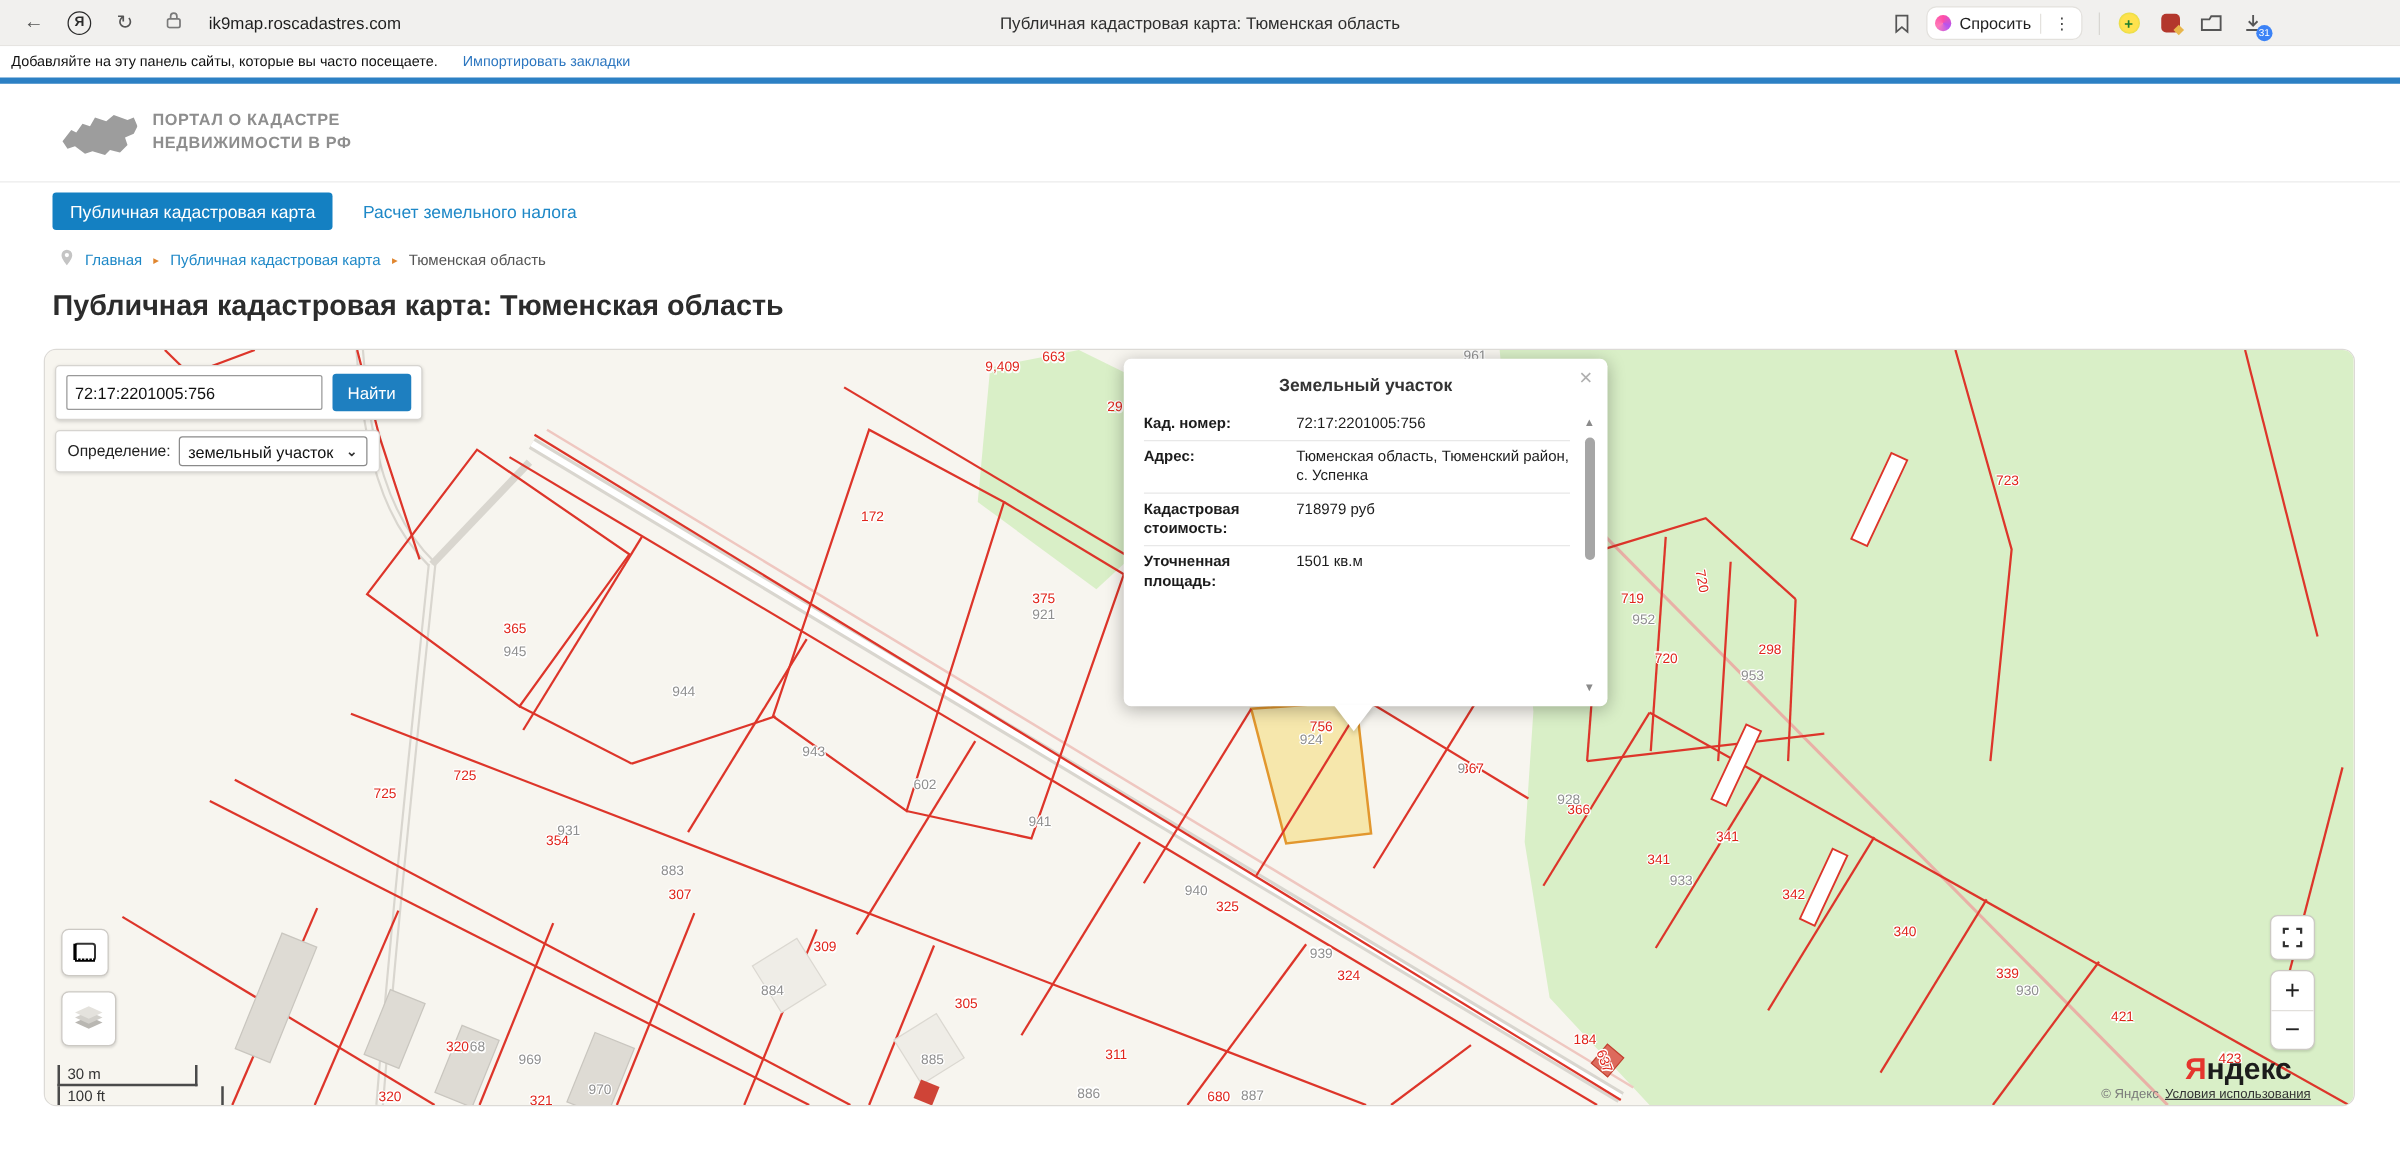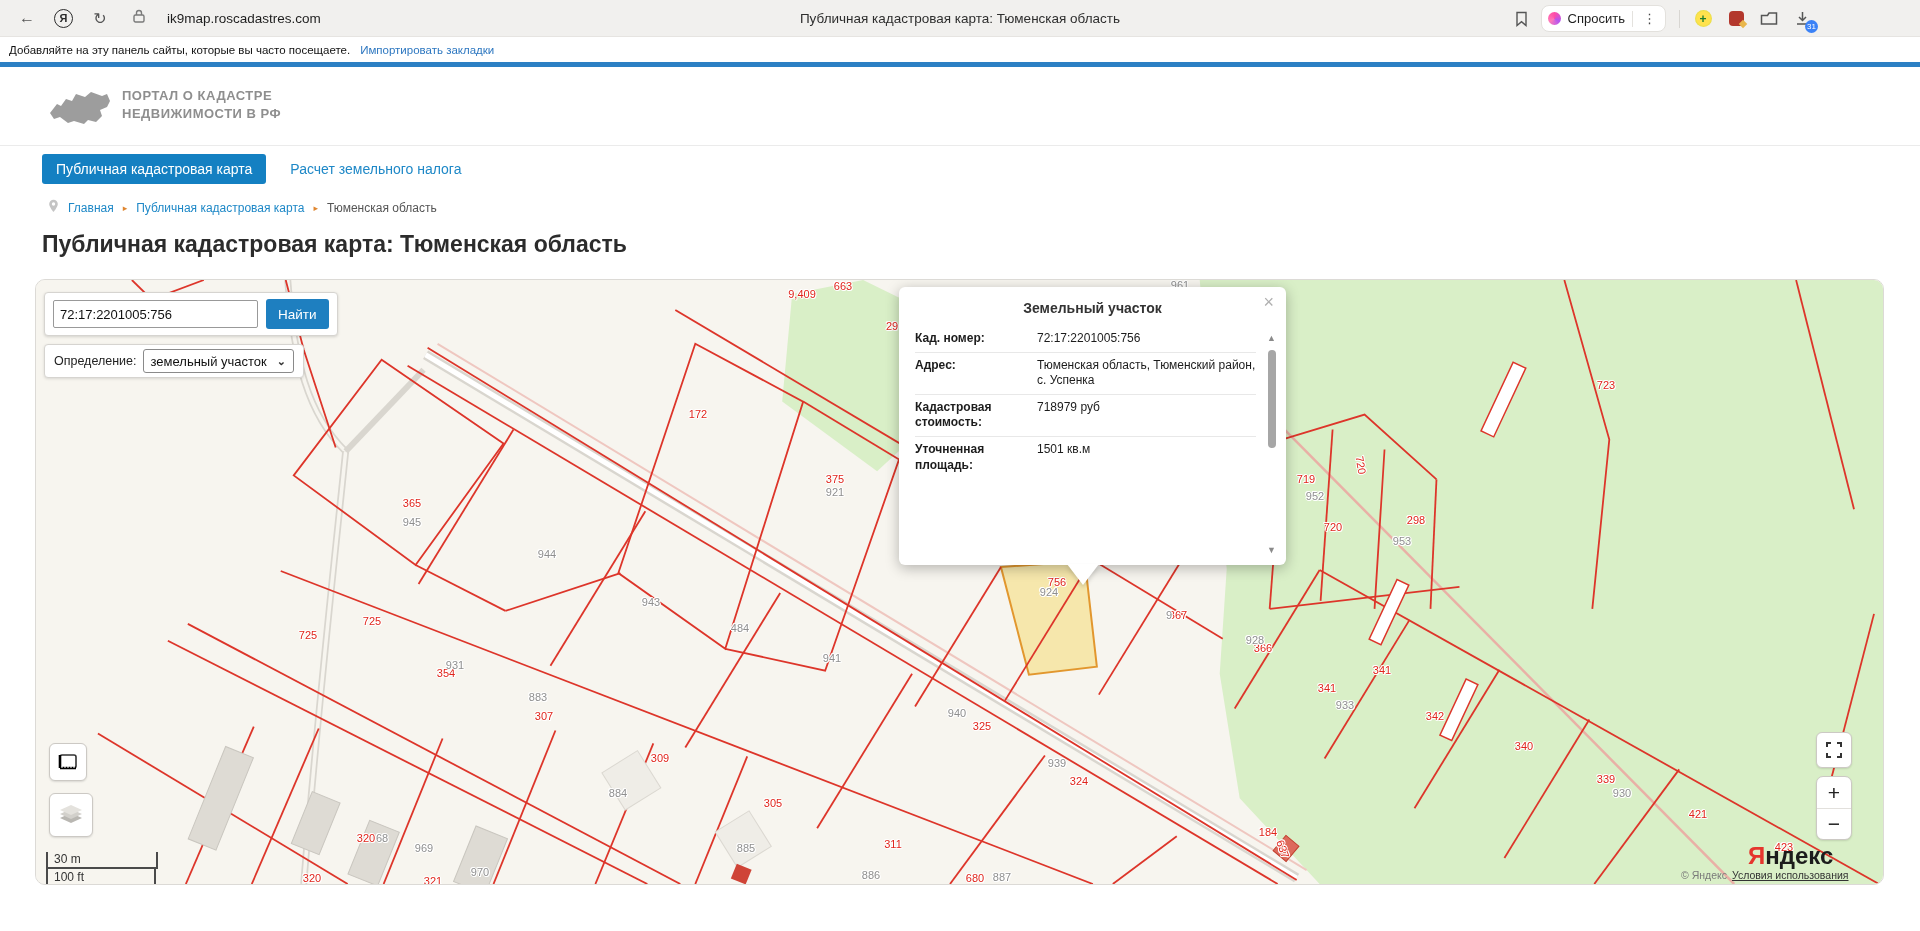--- a/index.html
+++ b/index.html
@@ -30,21 +30,21 @@
   .ext { position:relative; width:20px; height:20px; display:flex; align-items:center; justify-content:center; }
   .ext-green { width:17px; height:17px; border-radius:50%; background:radial-gradient(#ffe24d 55%, #b5d43a);
     color:#1b7d2c; font-size:12px; font-weight:bold; display:flex; align-items:center; justify-content:center; }
   .ext-red { width:15px; height:15px; border-radius:4px; background:#b3372c; position:relative; }
   .ext-red::after { content:""; position:absolute; right:-2px; bottom:-1px; width:6px; height:6px;
     background:#e9b64b; transform:rotate(45deg); }
   .badge { position:absolute; right:-6px; bottom:-4px; min-width:13px; height:13px; border-radius:7px;
     background:#3b82f6; color:#fff; font-size:8px; display:flex; align-items:center; justify-content:center; padding:0 2px; }
 
   .hintbar { position:absolute; left:0; top:37px; width:1920px; height:25px; background:#fff;
-    display:flex; align-items:center; gap:10px; padding-left:9px; font-size:11.5px; color:#111; }
+    display:flex; align-items:center; gap:20px; padding-left:9px; font-size:11.5px; color:#111; }
   .hint-link { color:#2d77c0; }
   .bluestrip { position:absolute; left:0; top:62px; width:1920px; height:5px; background:#2c80c4; }
 
   
   .content { position:absolute; left:0; top:67px; width:1920px; }
   .site-header { margin:8px 0 0 48px; display:flex; align-items:center; gap:12px; height:60px; }
   .logo-glyph svg { display:block; }
   .logo-text { font-size:13px; font-weight:bold; color:#8e8e8e; letter-spacing:.5px; line-height:18px; }
   .tabs-rule { margin-top:10px; border-top:1px solid #ebebeb; width:100%; }
   .tabs { margin:7px 0 0 42px; display:flex; align-items:center; height:31px; }
@@ -86,21 +86,21 @@
   .measure-btn { left:13px; top:463px; width:38px; height:38px; }
   .layers-btn { left:13px; top:513px; width:44px; height:44px; }
   .fullscreen-btn { left:1780px; top:452px; width:36px; height:36px; }
   .zoomctl { position:absolute; left:1780px; top:496px; width:36px; background:#fff;
     border:1px solid #ccc9c4; border-radius:7px; overflow:hidden; box-shadow:0 1px 2px rgba(0,0,0,.12); }
   .zbtn { height:31px; display:flex; align-items:center; justify-content:center; font-size:21px; color:#222; }
   .zbtn + .zbtn { border-top:1px solid #e2e0dc; }
 
   .scalebar { position:absolute; left:10px; top:572px; width:112px; font-size:12px; color:#333; }
   .scalebar .m { border-left:2px solid #4a4a4a; border-right:2px solid #4a4a4a; border-bottom:2px solid #4a4a4a; padding:0 14px 1px 6px; }
-  .scalebar .ft { border-left:2px solid #4a4a4a; border-right:2px solid #4a4a4a; padding:1px 0 0 6px; width:110px; }
+  .scalebar .ft { border-left:2px solid #4a4a4a; border-right:2px solid #4a4a4a; padding:1px 0 0 6px; width:133px; }
 
   .ylogo { position:absolute; left:1712px; top:562px; font-size:24px; font-weight:bold; color:#1c1c1c; }
   .ylogo::first-letter { color:#e5352d; }
   .attrib { position:absolute; left:1645px; top:589px; font-size:10.5px; white-space:nowrap; display:flex; gap:5px; }
   .attrib .copy { color:#7a7a7a; }
   .attrib .terms { color:#333; text-decoration:underline; }
 
   
   .popup { position:absolute; left:863px; top:7px; width:387px; height:278px; background:#fff;
     border-radius:6px; box-shadow:0 3px 14px rgba(0,0,0,.28); }
@@ -339,21 +339,21 @@
         <span class="mlabel red" style="left: 1270px; top: 199px;">719</span>
         <span class="mlabel red" style="left: 1325px; top: 185px; transform: translate(-50%, -50%) rotate(80deg);">720</span>
         <span class="mlabel red" style="left: 1297px; top: 247px;">720</span>
         <span class="mlabel red" style="left: 1380px; top: 240px;">298</span>
         <span class="mlabel red" style="left: 1570px; top: 105px;">723</span>
         <span class="mlabel gray" style="left: 1144px; top: 5px;">961</span>
         <span class="mlabel gray" style="left: 799px; top: 212px;">921</span>
         <span class="mlabel gray" style="left: 376px; top: 242px;">945</span>
         <span class="mlabel gray" style="left: 511px; top: 274px;">944</span>
         <span class="mlabel gray" style="left: 615px; top: 322px;">943</span>
-        <span class="mlabel gray" style="left: 704px; top: 348px;">484</span>
+        <span class="mlabel gray" style="left: 704px; top: 348px;">602</span>
         <span class="mlabel gray" style="left: 796px; top: 378px;">941</span>
         <span class="mlabel gray" style="left: 921px; top: 433px;">940</span>
         <span class="mlabel gray" style="left: 419px; top: 385px;">931</span>
         <span class="mlabel gray" style="left: 502px; top: 417px;">883</span>
         <span class="mlabel gray" style="left: 582px; top: 513px;">884</span>
         <span class="mlabel gray" style="left: 710px; top: 568px;">885</span>
         <span class="mlabel gray" style="left: 835px; top: 595px;">886</span>
         <span class="mlabel gray" style="left: 966px; top: 597px;">887</span>
         <span class="mlabel gray" style="left: 346px; top: 558px;">68</span>
         <span class="mlabel gray" style="left: 388px; top: 568px;">969</span>

